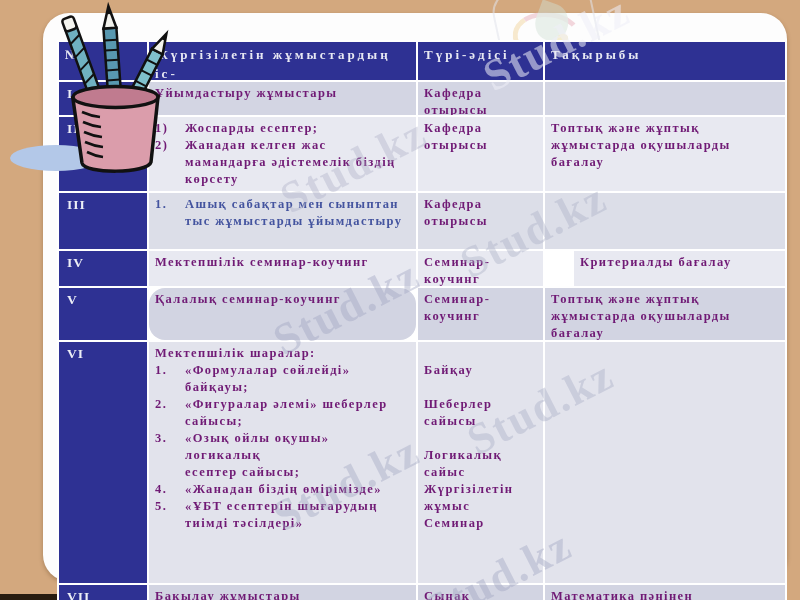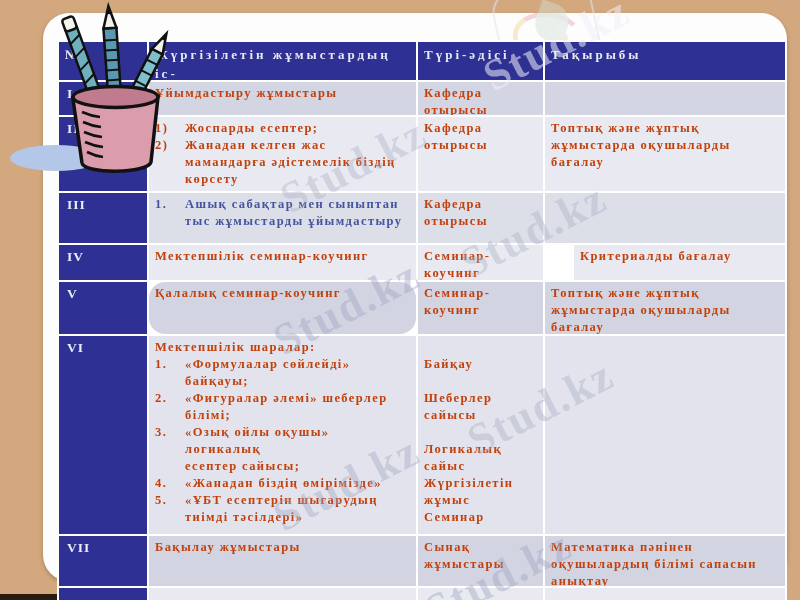--- a/index.html
+++ b/index.html
@@ -17,21 +17,21 @@
   .logo .leaf{left:40%;top:22%;width:34%;height:42%;background:#cfe0d4;border-radius:0 60% 50% 55%;
               transform:rotate(32deg);opacity:.8;}
   .logo .dot{left:58%;top:58%;width:12%;height:10%;background:#f0e1a8;border-radius:50%;}
   
   .table{position:absolute;left:57px;top:40px;width:730px;background:#ffffff;
          padding:2px;display:flex;flex-direction:column;gap:2px;box-sizing:border-box;}
   .trow{display:grid;gap:2px;}
   .cell{overflow:hidden;padding:3px 6px;box-sizing:border-box;}
   .hcell{color:#e7e8f3;font-weight:bold;font-size:13px;letter-spacing:3px;line-height:19px;}
   .num{color:#eceef6;font-weight:bold;font-size:13.5px;letter-spacing:1px;padding:4px 4px 0 8px;}
-  .bodyc{font-weight:bold;font-size:12.5px;letter-spacing:1.4px;line-height:17px;color:#c2410c;}
+  .bodyc{font-weight:bold;font-size:12.5px;letter-spacing:1.4px;line-height:17px;color:#701a75;}
   .li-row{display:flex;}
   .marker{flex:0 0 30px;}
   .litext{flex:1;}
   
   .wm{position:absolute;font-weight:bold;font-size:44px;letter-spacing:2px;
       transform:rotate(-27deg);pointer-events:none;white-space:nowrap;}
   .wm1{left:478px;top:18px;color:rgba(238,239,248,.55);}
   .wm2{left:275px;top:140px;color:rgba(170,174,198,.38);}
   .wm3{left:455px;top:205px;color:rgba(170,174,198,.40);}
   .wm4{left:268px;top:282px;color:rgba(160,165,192,.42);}
@@ -117,21 +117,21 @@
         <div class="cell bodyc" style="background: rgb(232, 233, 241);">
           <div>Кафедра</div>
           <div>отырысы</div>
         </div>
         <div class="cell bodyc" style="background: rgb(232, 233, 241);">
           <div>Топтық және жұптық</div>
           <div>жұмыстарда оқушыларды</div>
           <div>бағалау</div>
         </div>
       </div>
-      <div class="trow" style="grid-template-columns: 88px 267px 125px 240px; height: 50px;">
+      <div class="trow" style="grid-template-columns: 88px 267px 125px 240px; height: 56px;">
         <div class="cell num" style="background: rgb(46, 49, 147);">III</div>
         <div class="cell bodyc" style="background: rgb(220, 222, 232); color: rgb(68, 84, 159);">
           <div class="li-row">
             <span class="marker">1.</span>
             <span class="litext">
               <div>Ашық сабақтар мен сыныптан</div>
               <div>тыс жұмыстарды ұйымдастыру</div>
             </span>
           </div>
         </div>
@@ -162,36 +162,36 @@
         <div class="cell bodyc" style="background: rgb(210, 212, 226);">
           <div>Семинар-</div>
           <div>коучинг</div>
         </div>
         <div class="cell bodyc" style="background: rgb(210, 212, 226);">
           <div>Топтық және жұптық</div>
           <div>жұмыстарда оқушыларды</div>
           <div>бағалау</div>
         </div>
       </div>
-      <div class="trow" style="grid-template-columns: 88px 267px 125px 240px; height: 198px;">
+      <div class="trow" style="grid-template-columns: 88px 267px 125px 240px; height: 241px;">
         <div class="cell num" style="background: rgb(46, 49, 147);">VI</div>
         <div class="cell bodyc" style="background: rgb(226, 227, 236);">
           <div>Мектепшілік шаралар:</div>
           <div class="li-row">
             <span class="marker">1.</span>
             <span class="litext">
               <div>«Формулалар сөйлейді»</div>
               <div>байқауы;</div>
             </span>
           </div>
           <div class="li-row">
             <span class="marker">2.</span>
             <span class="litext">
               <div>«Фигуралар әлемі» шеберлер</div>
-              <div>білімі;</div>
+              <div>сайысы;</div>
             </span>
           </div>
           <div class="li-row">
             <span class="marker">3.</span>
             <span class="litext">
               <div>«Озық ойлы оқушы» логикалық</div>
               <div>есептер сайысы;</div>
             </span>
           </div>
           <div class="li-row">

